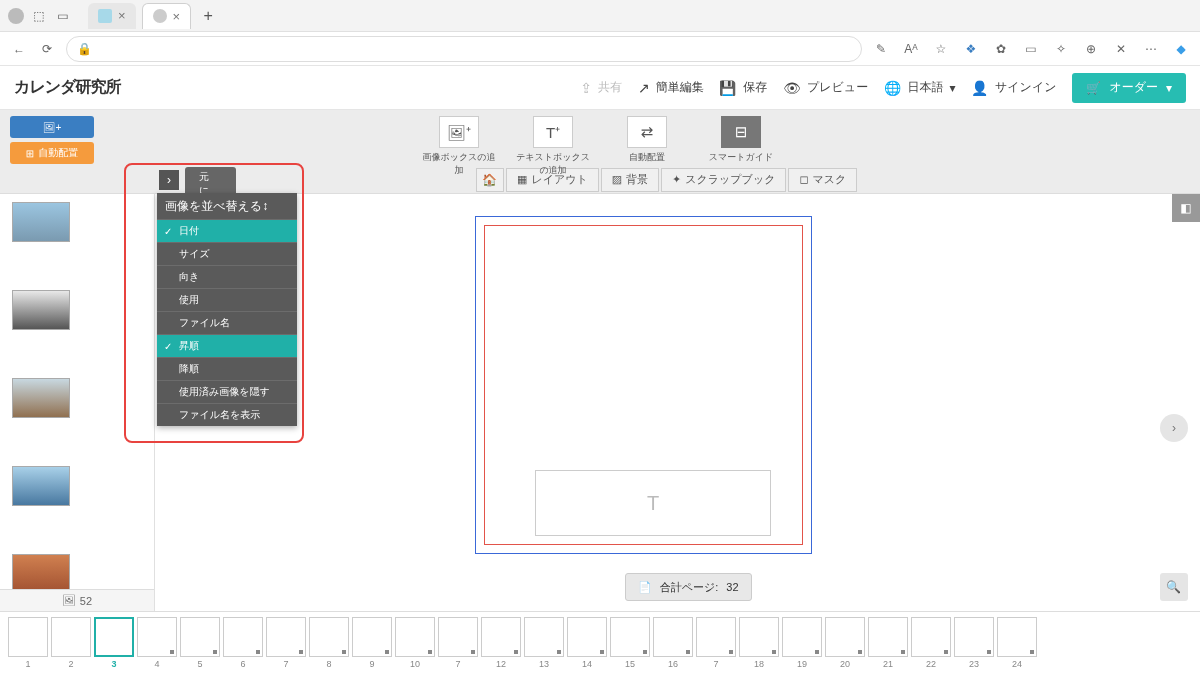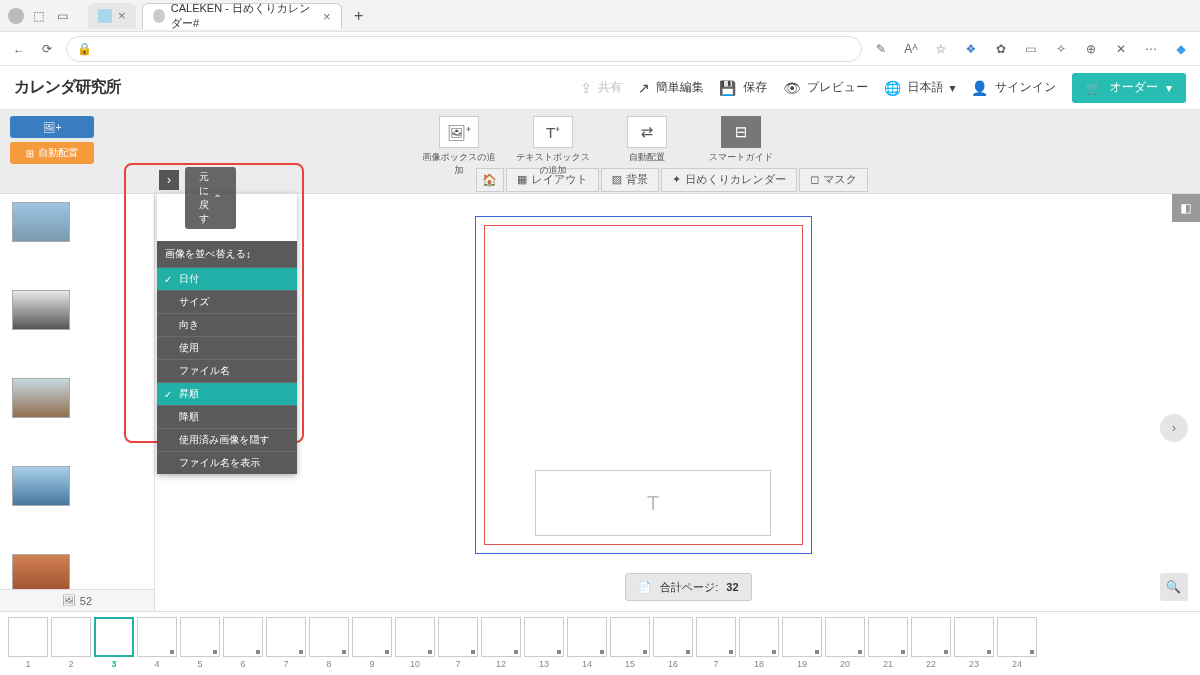--- a/index.html
+++ b/index.html
@@ -56,34 +56,34 @@
 .thumb.t4{background:linear-gradient(180deg,#a8d0e8,#4878a0);}
 .thumb.t5{background:linear-gradient(180deg,#d08050,#a05030);}
 .imgcount{position:absolute;left:0;bottom:0;right:0;height:22px;background:#f5f5f5;border-top:1px solid #ddd;display:flex;align-items:center;justify-content:center;gap:4px;font-size:11px;color:#666;}
 
 
 .menu-wrap{position:absolute;left:127px;top:175px;z-index:100;}
 .highlight{position:absolute;border:2px solid #e8433f;border-radius:8px;width:180px;height:280px;left:-3px;top:-12px;}
 .revert{position:absolute;left:58px;top:-8px;background:#666;color:#fff;font-size:10px;padding:3px 14px;border-radius:3px;display:flex;align-items:center;gap:4px;}
 .panel-arrow{position:absolute;left:32px;top:-5px;width:20px;height:20px;background:#555;display:flex;align-items:center;justify-content:center;color:#fff;}
 .menu{position:absolute;left:30px;top:18px;width:140px;box-shadow:0 2px 6px rgba(0,0,0,.3);}
-.menu-hd{height:26px;background:#5a5a5a;color:#fff;font-size:10px;display:flex;align-items:center;justify-content:flex-start;padding:0 8px;margin-top:48px;}
+.menu-hd{height:26px;background:#5a5a5a;color:#fff;font-size:12px;display:flex;align-items:center;justify-content:flex-start;padding:0 8px;}
 .menu-item{height:23px;background:#5a5a5a;color:#fff;font-size:10px;display:flex;align-items:center;padding-left:22px;border-top:1px solid #6c6c6c;position:relative;}
 .menu-item.sel{background:#20b0a8;}
 .menu-item.sel::before{content:"✓";position:absolute;left:7px;}
 
 
 .canvas-area{flex:1;position:relative;background:#fff;}
 .page{position:absolute;left:320px;top:22px;width:337px;height:338px;border:1px solid #3a68d8;}
 .page-inner{position:absolute;left:8px;top:8px;right:8px;bottom:8px;border:1px solid #e2534a;}
 .textframe{position:absolute;left:50px;bottom:8px;width:236px;height:66px;border:1px solid #ccc;display:flex;align-items:center;justify-content:center;color:#bbb;font-size:20px;font-family:serif;}
 .next{position:absolute;right:12px;top:220px;width:28px;height:28px;border-radius:50%;background:#e5e5e5;display:flex;align-items:center;justify-content:center;color:#777;}
 .zoom{position:absolute;right:12px;bottom:10px;width:28px;height:28px;background:#e5e5e5;border-radius:3px;display:flex;align-items:center;justify-content:center;}
 .pagecount{position:absolute;left:470px;bottom:10px;height:28px;background:#e8e8e8;border:1px solid #ccc;border-radius:3px;display:flex;align-items:center;padding:0 12px;gap:8px;font-size:11px;}
-.pagecount b{font-weight:700;}
+.pagecount b{font-weight:400;}
 .rightedge{position:absolute;right:0;top:0;width:28px;height:28px;background:#999;display:flex;align-items:center;justify-content:center;color:#fff;}
 
 
 .thumbs{height:62px;background:#fff;border-top:1px solid #ddd;display:flex;align-items:center;padding:4px 8px;gap:3px;overflow:hidden;}
 .pth{display:flex;flex-direction:column;align-items:center;gap:2px;}
 .pth .pg{width:40px;height:40px;border:1px solid #ccc;background:#fff;position:relative;}
 .pth.sel .pg{border:2px solid #20b0a8;}
 .pth .num{font-size:9px;color:#888;}
 .pth.sel .num{color:#20b0a8;font-weight:700;}
 .pth .pg .dot{position:absolute;right:2px;bottom:2px;width:4px;height:4px;background:#888;}
@@ -95,21 +95,20 @@
   <div class="profile"></div>
   <div class="btn">⬚</div>
   <div class="btn">▭</div>
   <div style="width:4px"></div>
   <div class="tab">
     <div class="favicon"></div>
     <span class="close">×</span>
   </div>
   <div class="tab active">
     <div class="favicon"></div>
-    <span>CALEKEN - 日めくりカレンダー#</span>
     <span class="close">×</span>
   </div>
   <div class="newtab">+</div>
 </div>
 
 <div class="addrbar">
   <div class="ico">←</div>
   <div class="ico">⟳</div>
   <div class="urlbox">
     <span>🔒</span>
@@ -210,21 +209,21 @@
   <div class="subtab">
       <span>▦</span>
       <span>レイアウト</span>
     </div>
   <div class="subtab">
       <span>▨</span>
       <span>背景</span>
     </div>
   <div class="subtab">
       <span>✦</span>
-      <span>日めくりカレンダー</span>
+      <span>スクラップブック</span>
     </div>
   <div class="subtab">
       <span>◻</span>
       <span>マスク</span>
     </div>
 </div>
 
 <div class="main">
   <div class="leftpanel">
     <div class="thumbcol">

